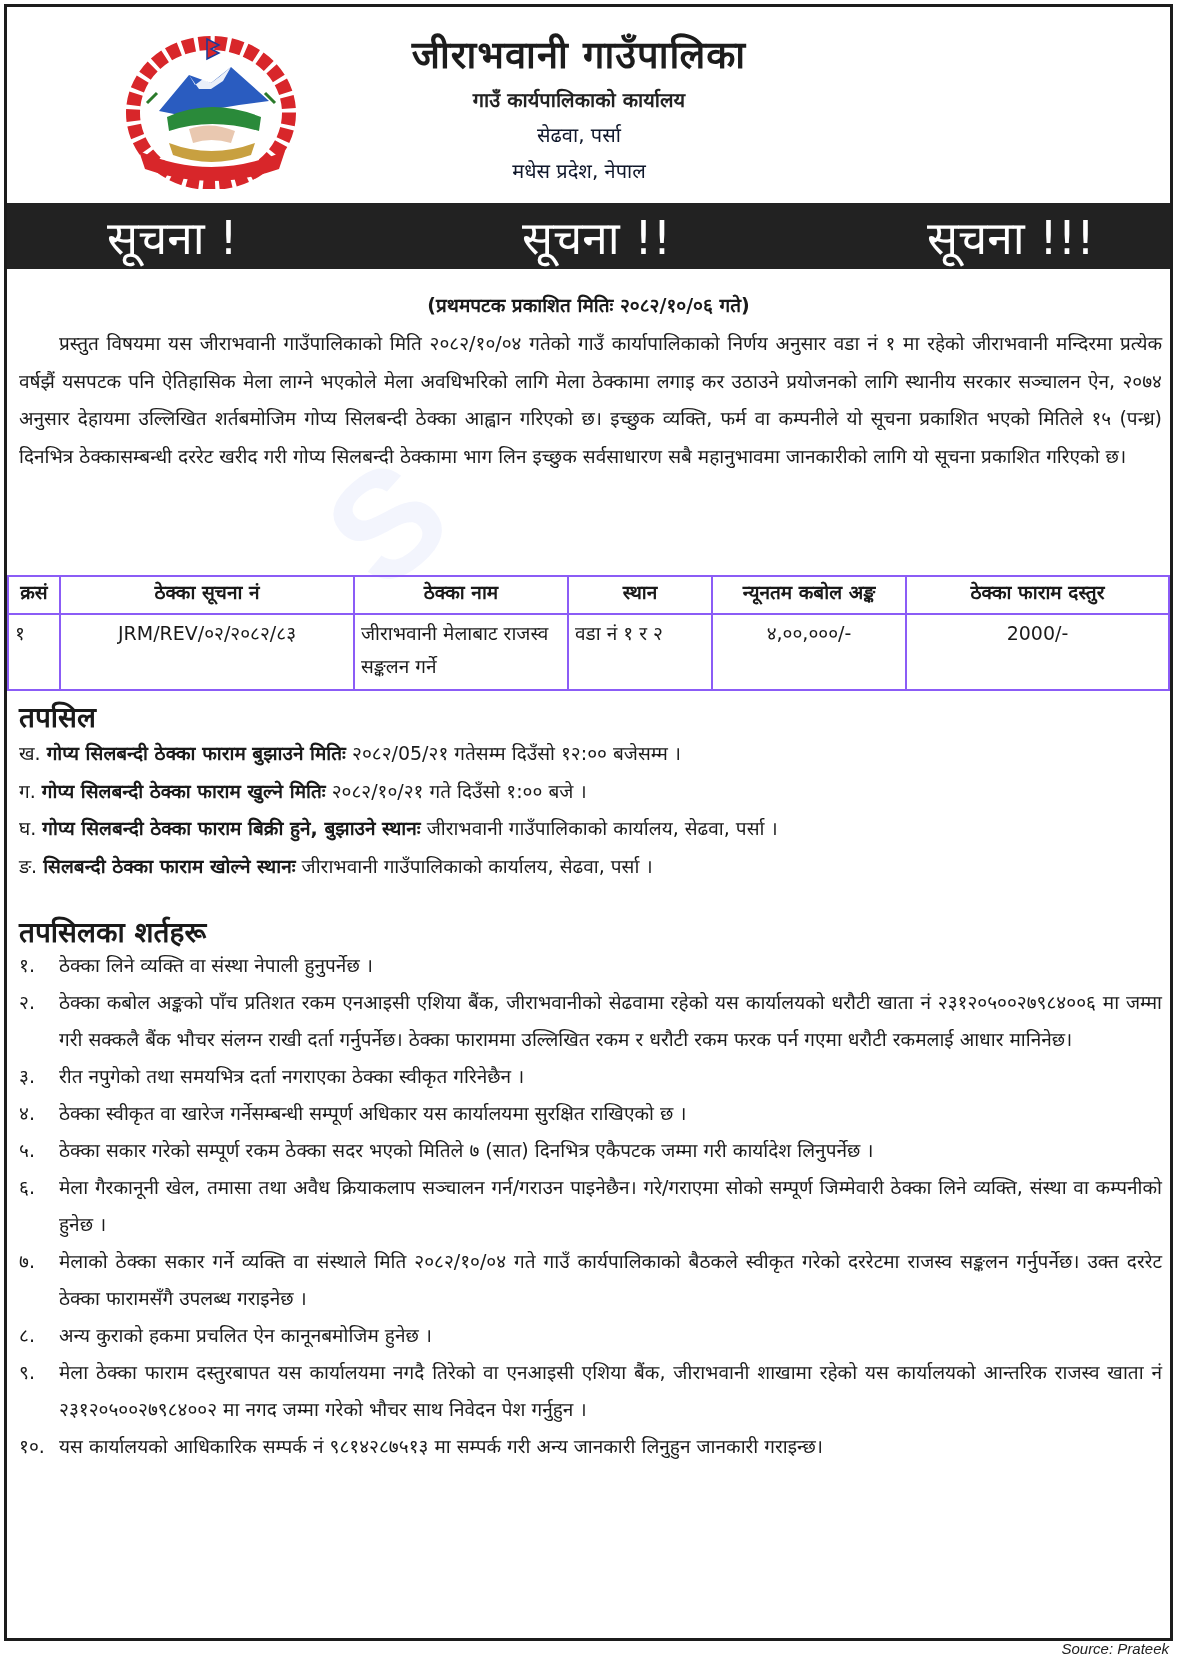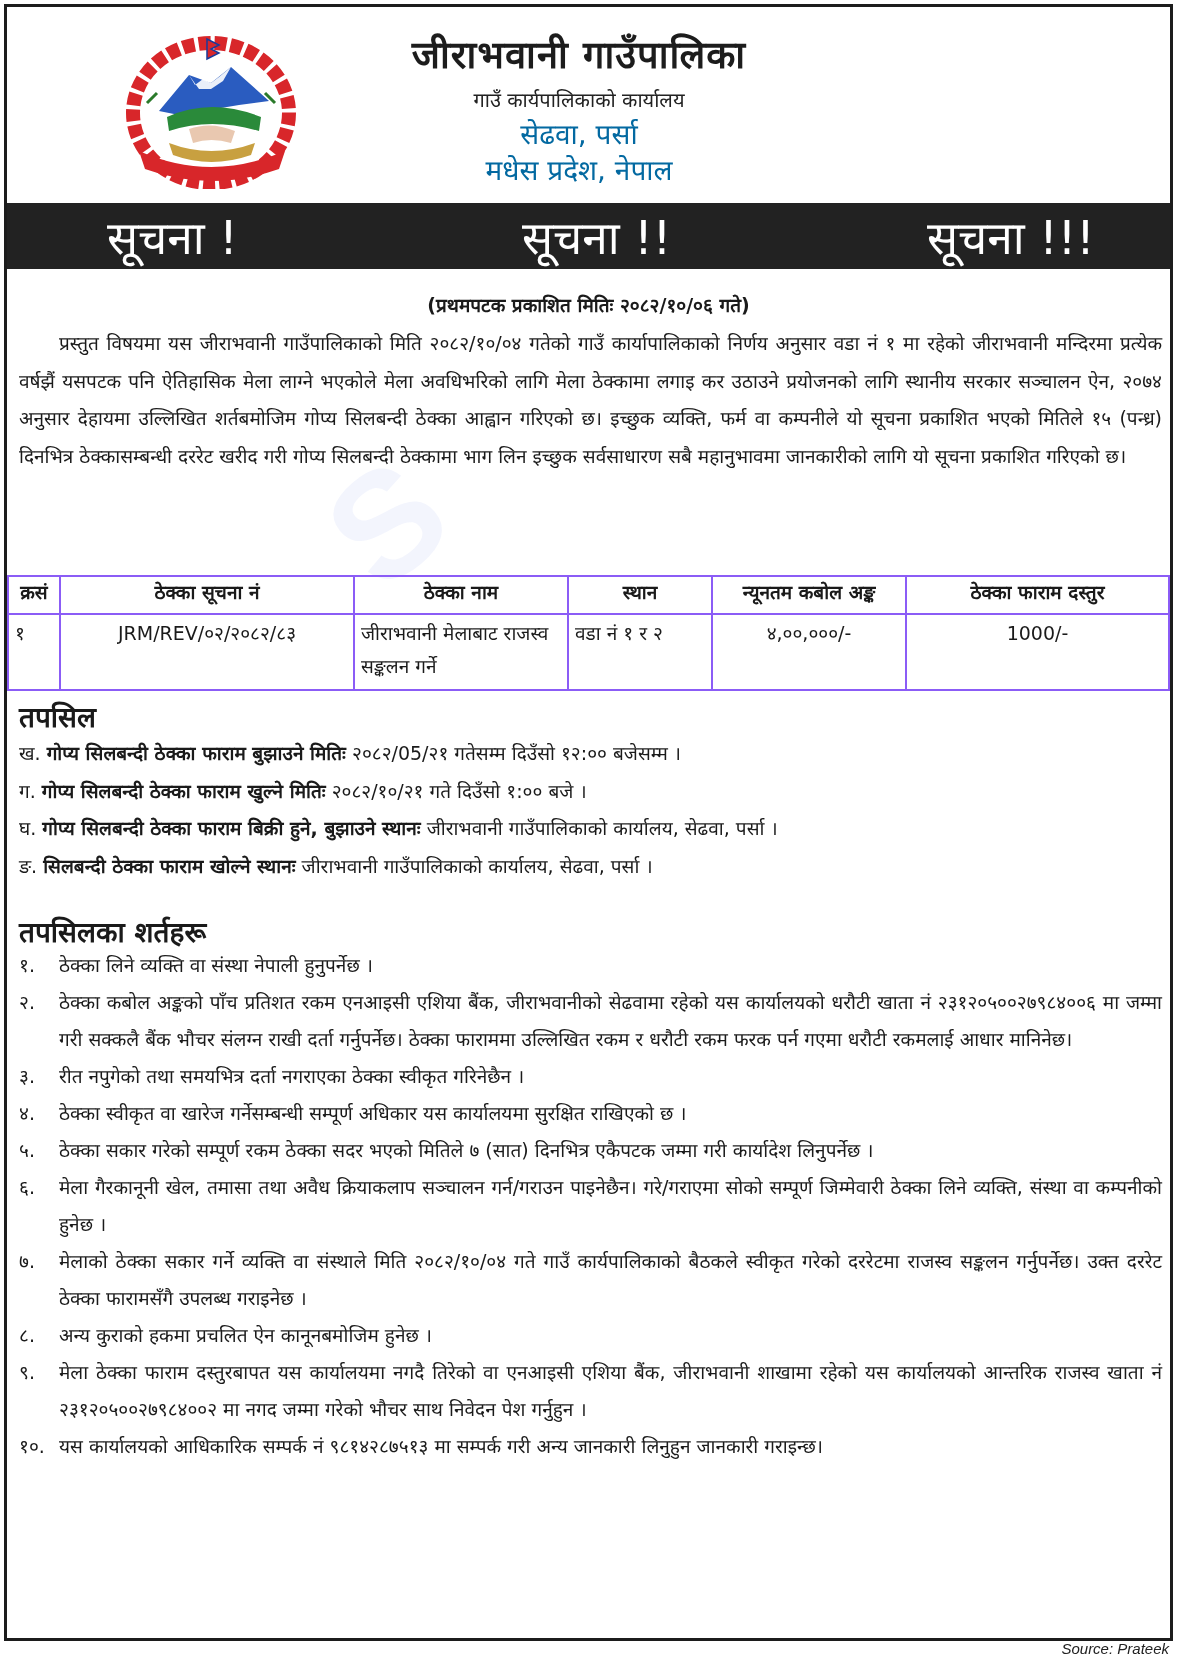--- a/index.html
+++ b/index.html
@@ -8,22 +8,22 @@
     font-family: "DejaVu Sans", "Liberation Sans", sans-serif; color: #1a1a1a;
   }
   .frame {
     position: absolute; left: 4px; top: 4px; width: 1169px; height: 1637px;
     border: 3px solid #1c1c1c; box-sizing: border-box; background: #fff;
   }
   .header { position: absolute; left: 0; top: 0; width: 100%; height: 196px; }
   .emblem { position: absolute; left: 112px; top: 26px; width: 184px; height: 156px; }
   .title-block { position: absolute; left: 302px; top: 20px; width: 540px; text-align: center; }
   .title { font-size: 38px; font-weight: bold; letter-spacing: 1px; color: #1c1c1c; line-height: 56px; }
-  .subtitle { font-size: 20px; font-weight: normal; line-height: 34px; color: #222; }
-  .addr { font-size: 28px; line-height: 36px; color: #0369a1; }
+  .subtitle { font-size: 20px; font-weight: bold; line-height: 34px; color: #222; }
+  .addr { font-size: 20px; line-height: 36px; color: #0f172a; }
   .banner {
     position: absolute; left: 0; top: 196px; width: 100%; height: 66px;
     background: #222222; display: flex; align-items: center;
   }
   .banner span { color: #fff; font-size: 46px; font-weight: normal; position: absolute; }
   .b1 { left: 100px; } .b2 { left: 515px; } .b3 { left: 920px; }
   .pubdate {
     position: absolute; left: 0; top: 285px; width: 100%; text-align: center;
     font-size: 19px; font-weight: bold;
   }
@@ -109,21 +109,21 @@
         <th class="c6">ठेक्का फाराम दस्तुर</th>
       </tr>
     </thead>
     <tbody>
       <tr>
         <td class="c1">१</td>
         <td class="c2">JRM/REV/०२/२०८२/८३</td>
         <td class="c3">जीराभवानी मेलाबाट राजस्व सङ्कलन गर्ने</td>
         <td class="c4">वडा नं १ र २</td>
         <td class="c5">४,००,०००/-</td>
-        <td class="c6">1000/-</td>
+        <td class="c6">2000/-</td>
       </tr>
     </tbody>
   </table>
 
   <div class="sec-head" style="top:690px">तपसिल</div>
 
   <div class="sched">
     <div class="row">
       <span>ख.</span>
       <span class="lbl">गोप्य सिलबन्दी ठेक्का फाराम बुझाउने मितिः</span>

